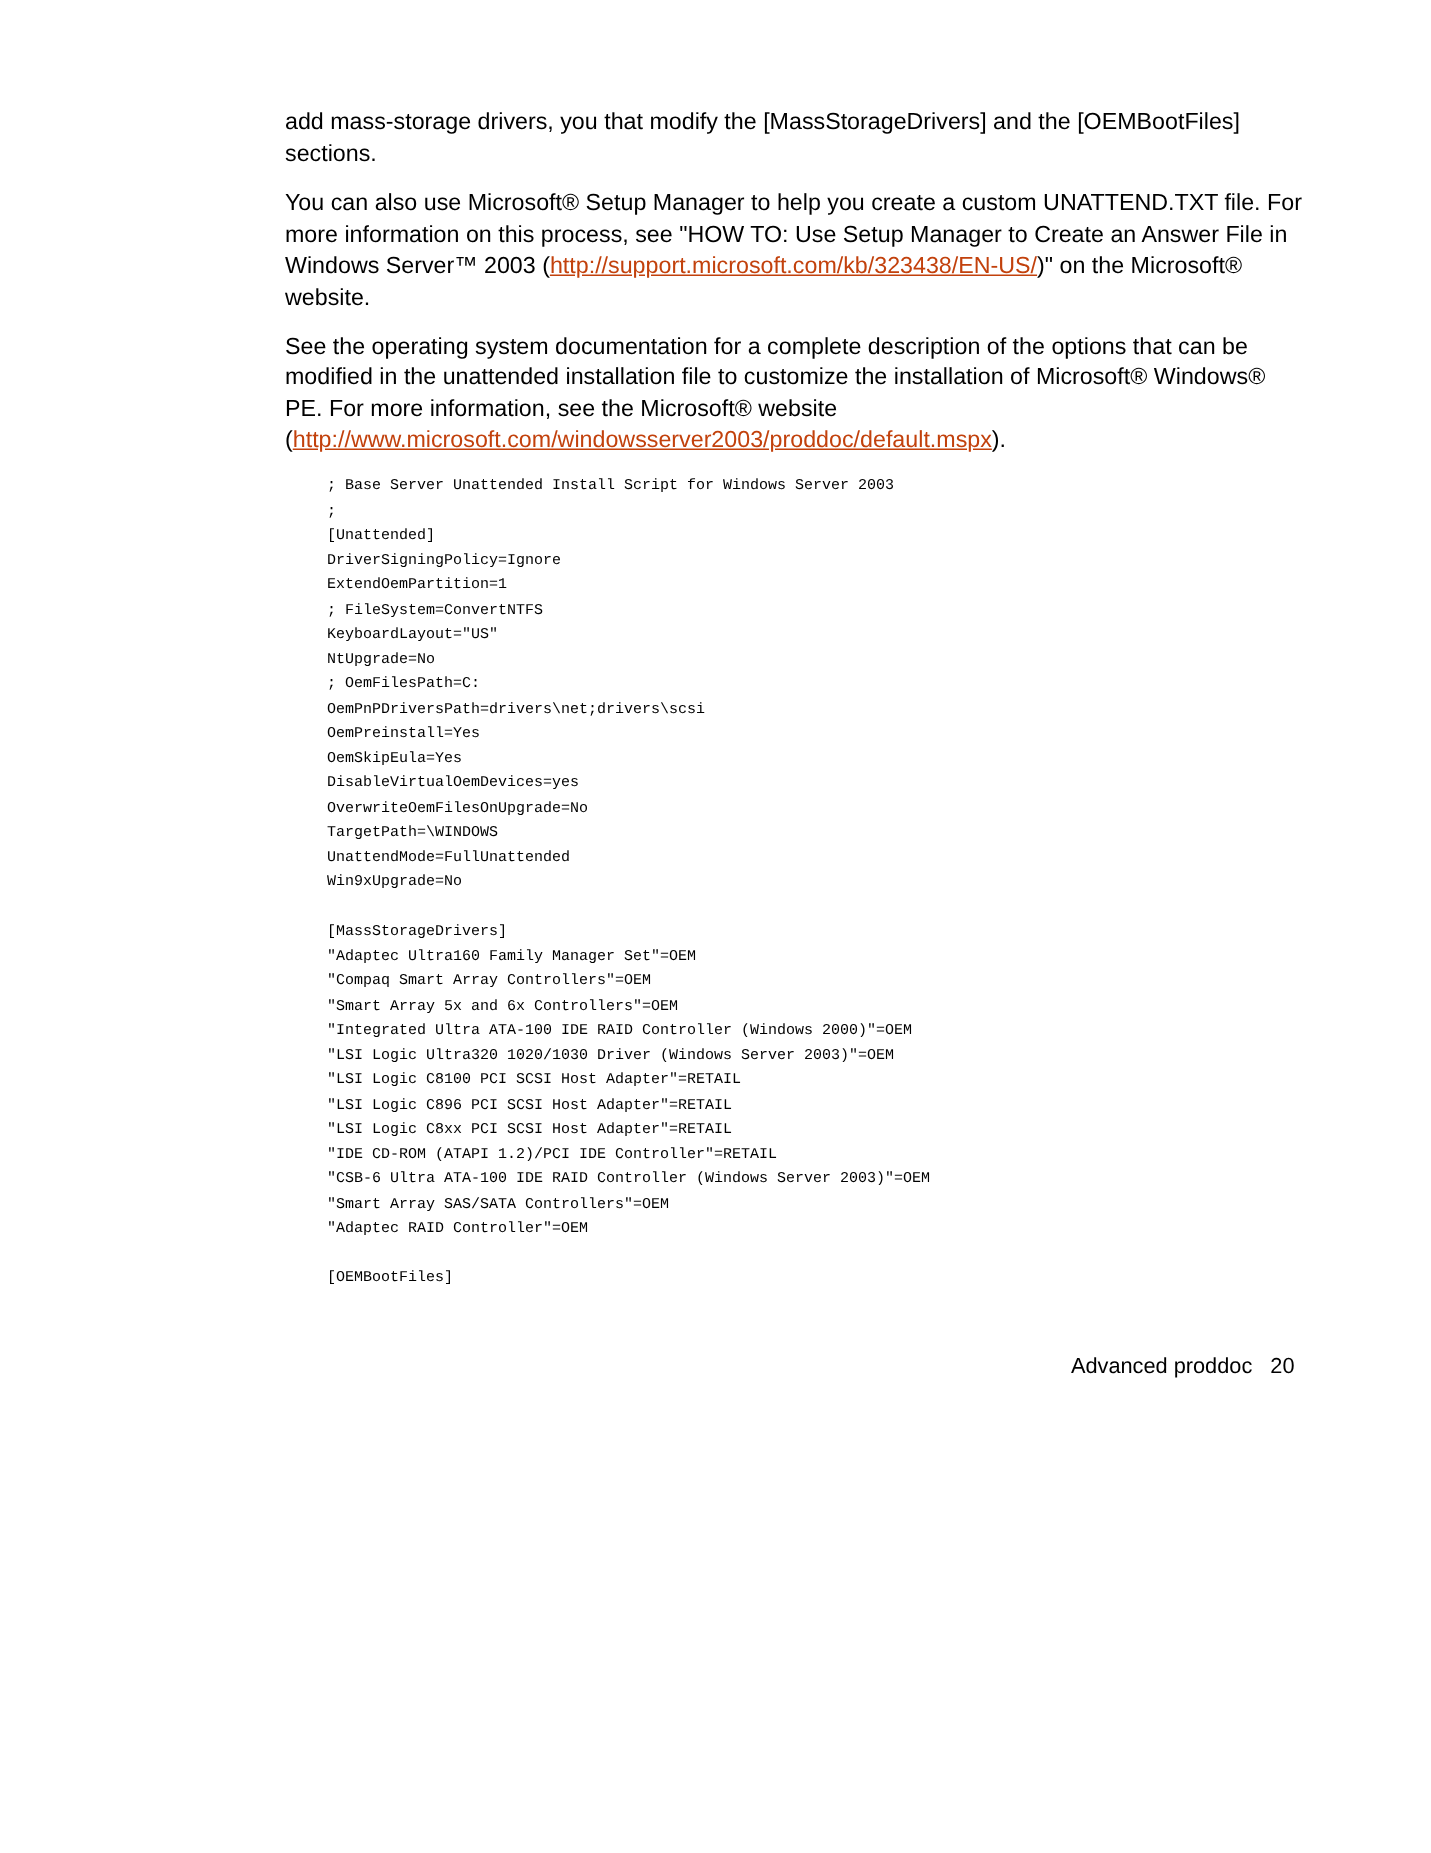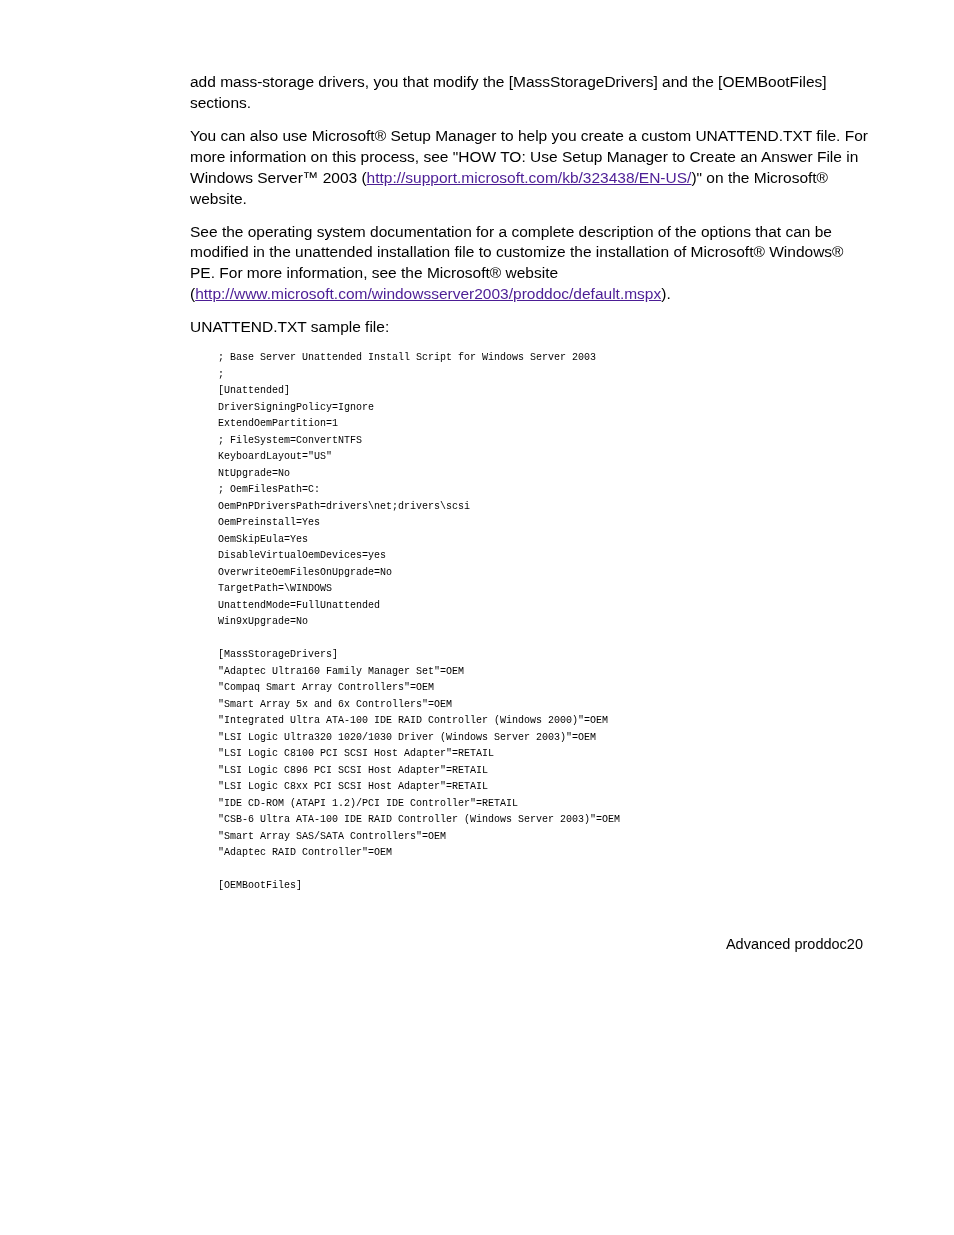--- a/index.html
+++ b/index.html
@@ -13,56 +13,56 @@
     padding: 72px 85px 60px 190px;
     font-family: "Futura", "Trebuchet MS", Arial, sans-serif;
     color: #000;
     font-size: 15.5px;
     line-height: 1.35;
   }
   p {
     margin: 0 0 12px 0;
   }
   a.link {
-    color: #4c1d95;
+    color: #c2410c;
     text-decoration: underline;
     cursor: pointer;
   }
   .code-block {
     font-family: "Courier New", Courier, monospace;
     font-size: 10px;
     line-height: 1.65;
     white-space: pre;
     margin: 6px 0 0 28px;
   }
   .footer {
     margin-top: 40px;
     text-align: right;
     font-size: 14.5px;
     padding-right: 6px;
   }
   .footer .num {
+    margin-left: 12px;
   }
 </style>
 </head>
 <body>
 
 <div class="page">
 
   <p>add mass-storage drivers, you that modify the [MassStorageDrivers] and the [OEMBootFiles] sections.</p>
 
   <p>
     <span>You can also use Microsoft® Setup Manager to help you create a custom UNATTEND.TXT file. For more information on this process, see "HOW TO: Use Setup Manager to Create an Answer File in Windows Server™ 2003 (</span><a class="link">http://support.microsoft.com/kb/323438/EN-US/</a><span>)" on the Microsoft® website.</span>
   </p>
 
   <p>
     <span>See the operating system documentation for a complete description of the options that can be modified in the unattended installation file to customize the installation of Microsoft® Windows® PE. For more information, see the Microsoft® website (</span><a class="link">http://www.microsoft.com/windowsserver2003/proddoc/default.mspx</a><span>).</span>
   </p>
 
-  <p>UNATTEND.TXT sample file:</p>
 
   <div class="code-block">; Base Server Unattended Install Script for Windows Server 2003
 ;
 [Unattended]
 DriverSigningPolicy=Ignore
 ExtendOemPartition=1
 ; FileSystem=ConvertNTFS
 KeyboardLayout="US"
 NtUpgrade=No
 ; OemFilesPath=C:

